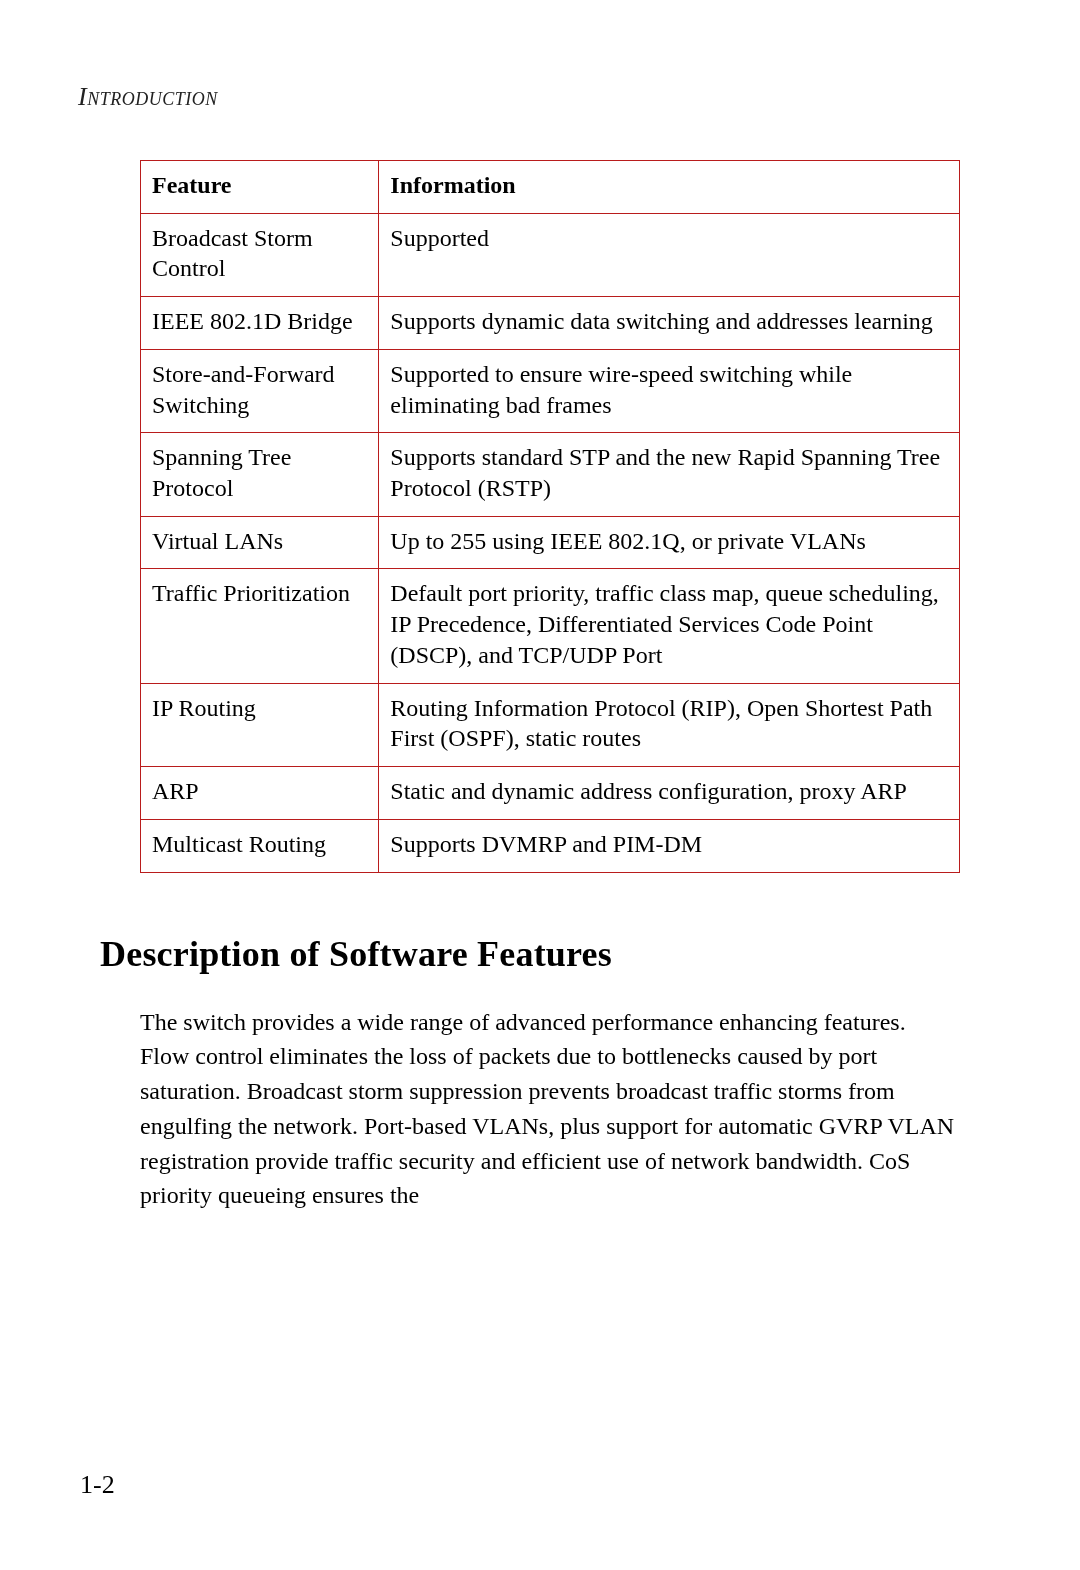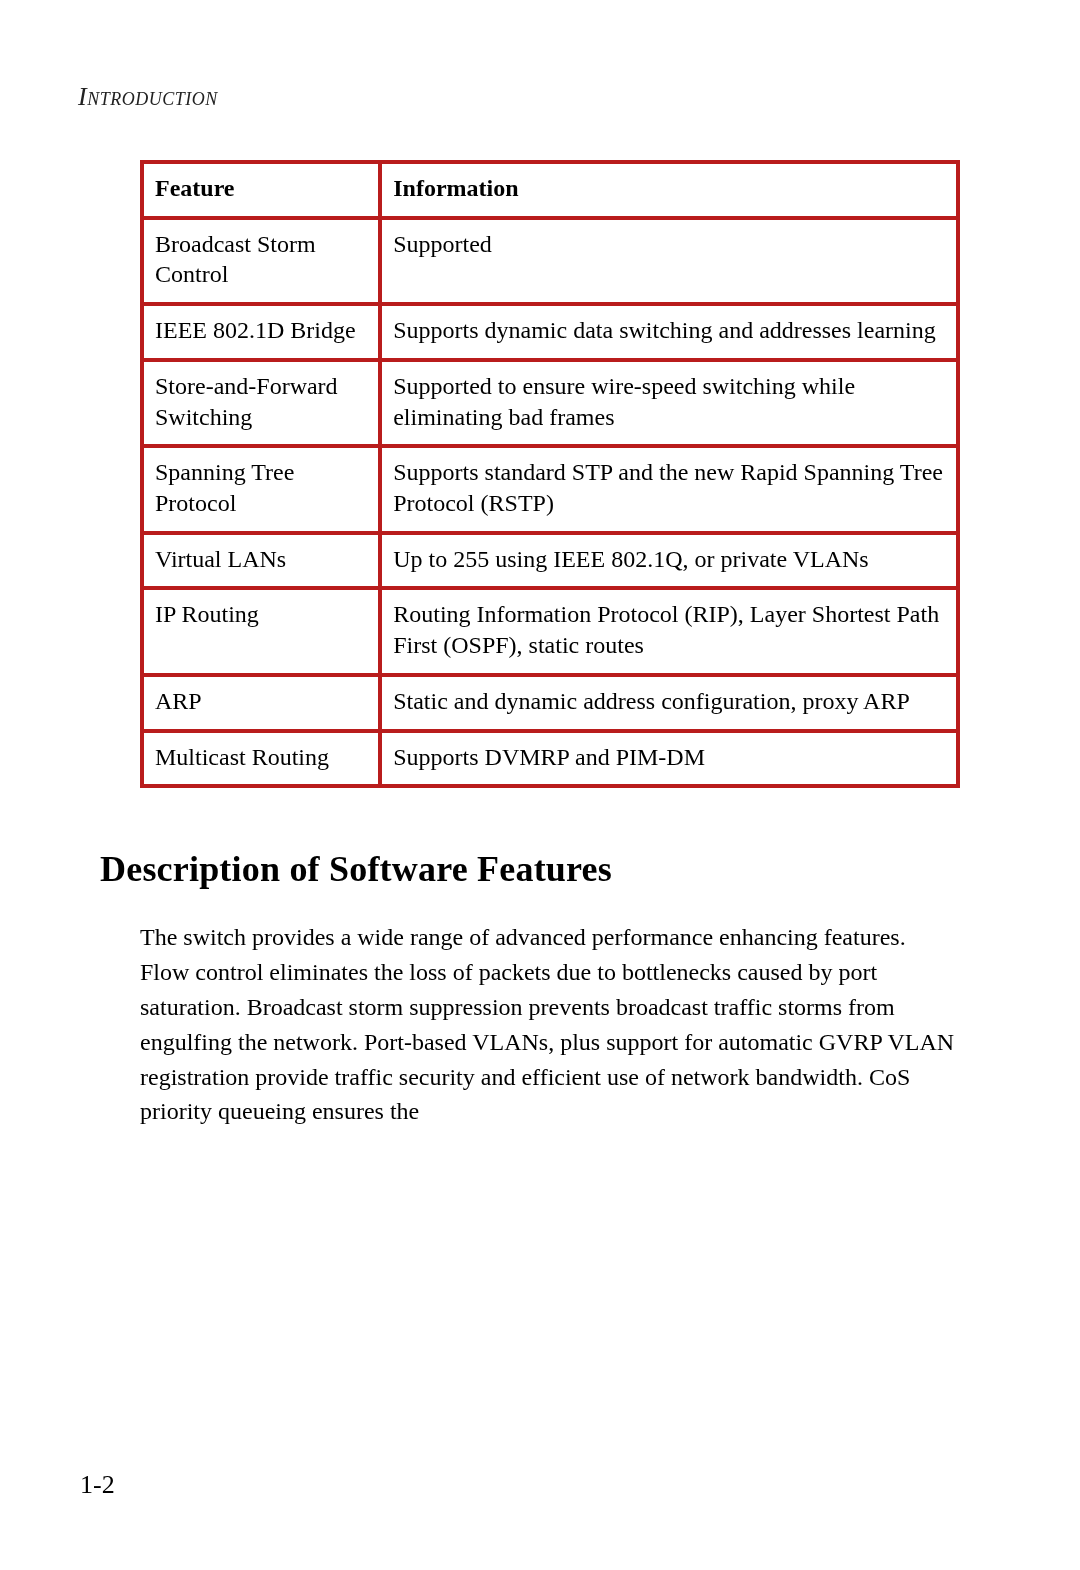--- a/index.html
+++ b/index.html
@@ -33,21 +33,21 @@
     left: 140px;
     width: 820px;
   }
   table.features {
     border-collapse: collapse;
     width: 820px;
     font-size: 24px;
     line-height: 1.28;
   }
   table.features th, table.features td {
-    border: 4px solid #b91c1c;
+    border: 1px solid #b91c1c;
     padding: 9px 11px 12px 11px;
     vertical-align: top;
     text-align: left;
   }
   table.features th {
     font-weight: bold;
     font-size: 24px;
   }
   table.features td.feat {
     width: 220px;
@@ -107,22 +107,26 @@
         </tr>
         <tr>
           <td class="feat">Spanning Tree Protocol</td>
           <td class="desc">Supports standard STP and the new Rapid Spanning Tree Protocol (RSTP)</td>
         </tr>
         <tr>
           <td class="feat">Virtual LANs</td>
           <td class="desc">Up to 255 using IEEE 802.1Q, or private VLANs</td>
         </tr>
         <tr>
+          <td class="feat">Traffic Prioritization</td>
+          <td class="desc">Default port priority, traffic class map, queue scheduling, IP Precedence, Differentiated Services Code Point (DSCP), and TCP/UDP Port</td>
+        </tr>
+        <tr>
           <td class="feat">IP Routing</td>
-          <td class="desc">Routing Information Protocol (RIP), Layer Shortest Path First (OSPF), static routes</td>
+          <td class="desc">Routing Information Protocol (RIP), Open Shortest Path First (OSPF), static routes</td>
         </tr>
         <tr>
           <td class="feat">ARP</td>
           <td class="desc">Static and dynamic address configuration, proxy ARP</td>
         </tr>
         <tr>
           <td class="feat">Multicast Routing</td>
           <td class="desc">Supports DVMRP and PIM-DM</td>
         </tr>
       </tbody>

